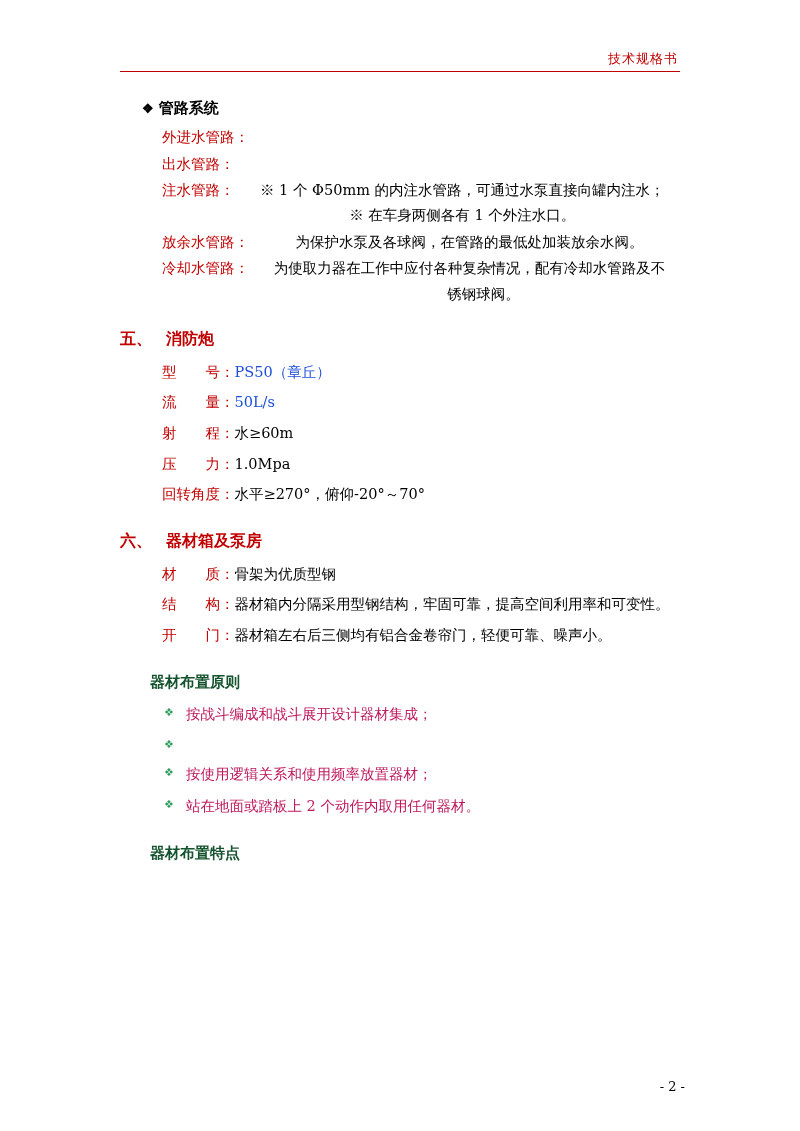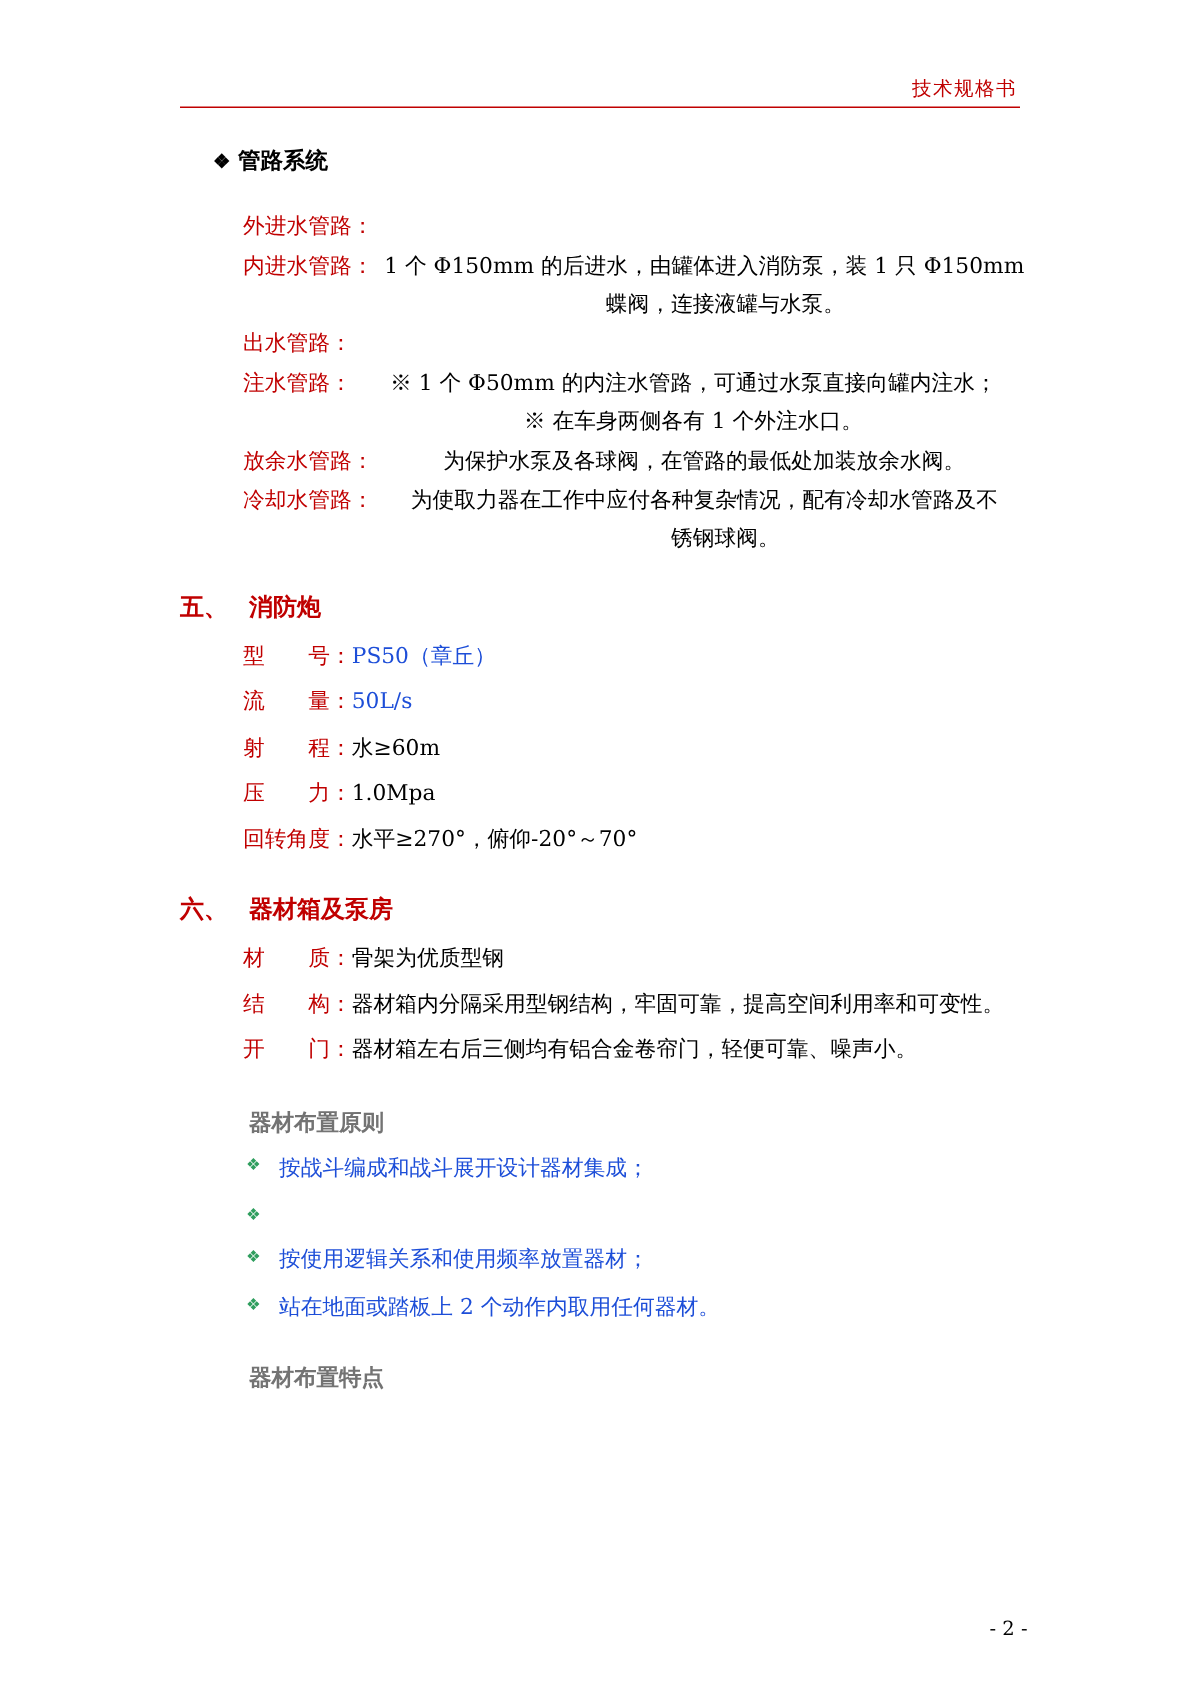--- a/index.html
+++ b/index.html
@@ -51,21 +51,21 @@
     top: 95px;
     width: 570px;
     font-size: 14.5px;
     line-height: 1.75;
   }
   .bullet-head {
     color: #000000;
     font-weight: bold;
     font-size: 15px;
     margin-left: 22px;
-    margin-bottom: 18px;
+    margin-bottom: 4px;
     font-family: Liberation Sans, sans-serif;
   }
   .bullet-head .dia {
     color: #000000;
     font-size: 13px;
     margin-right: 5px;
   }
   
   .row {
     display: flex;
@@ -113,24 +113,24 @@
     white-space: nowrap;
     font-family: "DejaVu Serif", serif;
   }
   .spec .v {
     color: #000000;
     font-family: "DejaVu Serif", serif;
   }
   .spec .v.red { color: #1d4ed8; }
   
   .blue-head {
-    color: #737373;
+    color: #14532d;
     font-weight: bold;
     font-size: 15px;
-    margin-left: 46px;
+    margin-left: 30px;
     margin-top: 20px;
     margin-bottom: 6px;
     font-family: "DejaVu Sans", "Liberation Sans", sans-serif;
   }
   
   .dlist {
     margin-left: 44px;
     margin-top: 4px;
   }
   .dlist .item {
@@ -139,21 +139,21 @@
     margin-bottom: 7px;
   }
   .dlist .item .mark {
     color: #2f9e5e;
     font-size: 11px;
     flex: 0 0 auto;
     width: 22px;
     line-height: 1.9;
   }
   .dlist .item .txt {
-    color: #1d4ed8;
+    color: #be185d;
     font-family: "DejaVu Serif", serif;
     line-height: 1.75;
   }
   
   .footer {
     position: absolute;
     left: 120px;
     top: 1079px;
     width: 565px;
     text-align: right;
@@ -175,27 +175,20 @@
   <div class="content">
 
     <div class="bullet-head">
       <span class="dia">❖</span><span>管路系统</span>
     </div>
 
     <div class="row">
       <div class="label">外进水管路：</div>
     </div>
 
-    <div class="row">
-      <div class="label">内进水管路：</div>
-      <div class="body">
-        <span class="sub">1 个 Φ150mm 的后进水，由罐体进入消防泵，装 1 只 Φ150mm</span>
-        <span class="sub indent-1">蝶阀，连接液罐与水泵。</span>
-      </div>
-    </div>
 
     <div class="row">
       <div class="label">出水管路：</div>
     </div>
 
     <div class="row">
       <div class="label">注水管路：</div>
       <div class="body">
         <span class="sub">※ 1 个 Φ50mm 的内注水管路，可通过水泵直接向罐内注水；</span>
         <span class="sub">※ 在车身两侧各有 1 个外注水口。</span>

